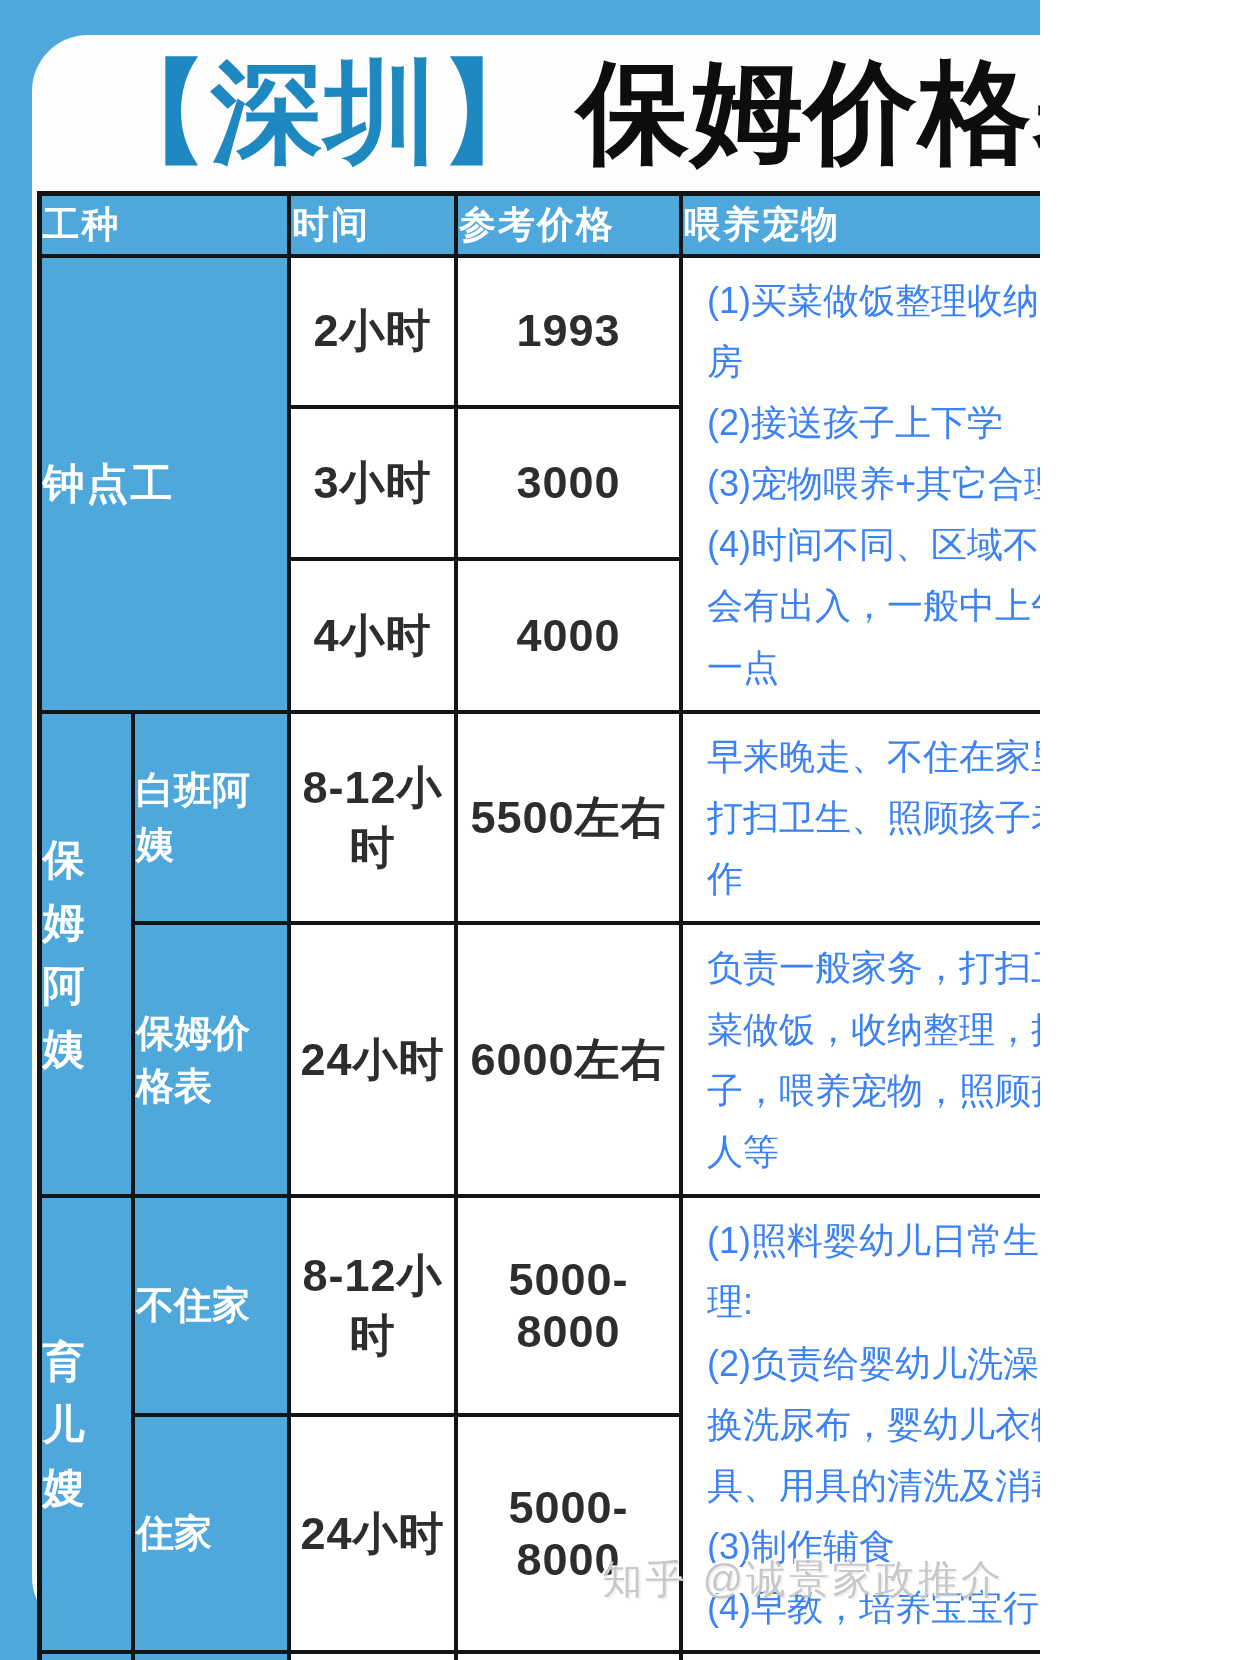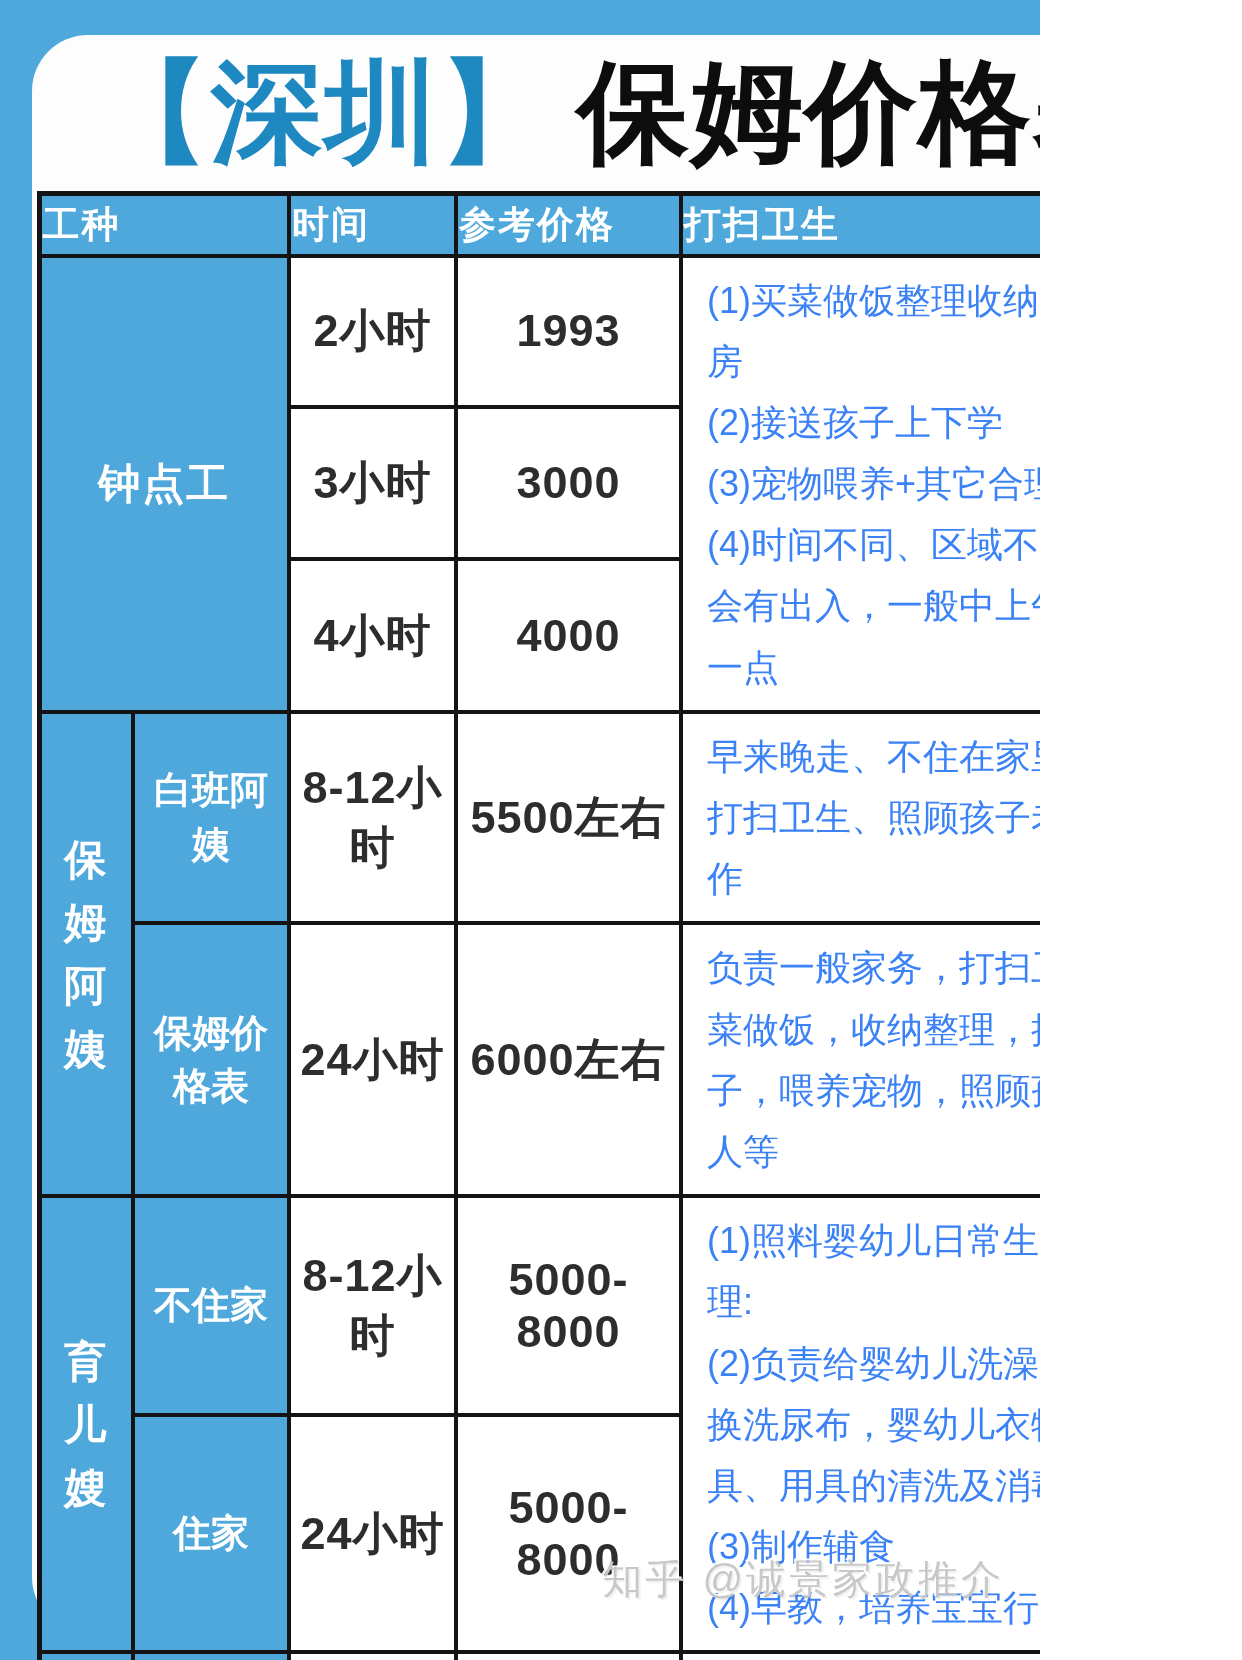--- a/index.html
+++ b/index.html
@@ -46,21 +46,20 @@
     font-size:37px;
     font-weight:bold;
     text-align:left;
     vertical-align:middle;
     letter-spacing:2px;
   }
   td.blue{
     background:#4FA8DB;
     color:#FFFFFF;
     font-weight:bold;
-    text-align:center;
     vertical-align:middle;
     white-space:pre-line;
   }
   td.group{font-size:42px;line-height:1.5;letter-spacing:2px;}
   td.sub{font-size:38px;line-height:1.4;}
   td.val{
     background:#FFFFFF;
     color:#2D2D2D;
     font-size:45px;
     font-weight:700;
@@ -107,21 +106,21 @@
         <col style="width:167px">
         <col style="width:225px">
         <col style="width:524px">
       </colgroup>
 
       <tbody>
           <tr style="height:62px">
         <th class="hd" colspan="2">工种</th>
         <th class="hd">时间</th>
         <th class="hd">参考价格</th>
-        <th class="hd">打扫卫生</th>
+        <th class="hd">喂养宠物</th>
       </tr>
 
       <tr style="height:107px">
         <td class="blue group" colspan="2" rowspan="3">钟点工</td>
         <td class="val">2小时</td>
         <td class="val">1993</td>
         <td class="content" rowspan="3">(1)买菜做饭整理收纳、收拾厨房
 (2)接送孩子上下学
 (3)宠物喂养+其它合理要求
 (4)时间不同、区域不同，价格会有出入，一般中上午会便宜一点</td>

